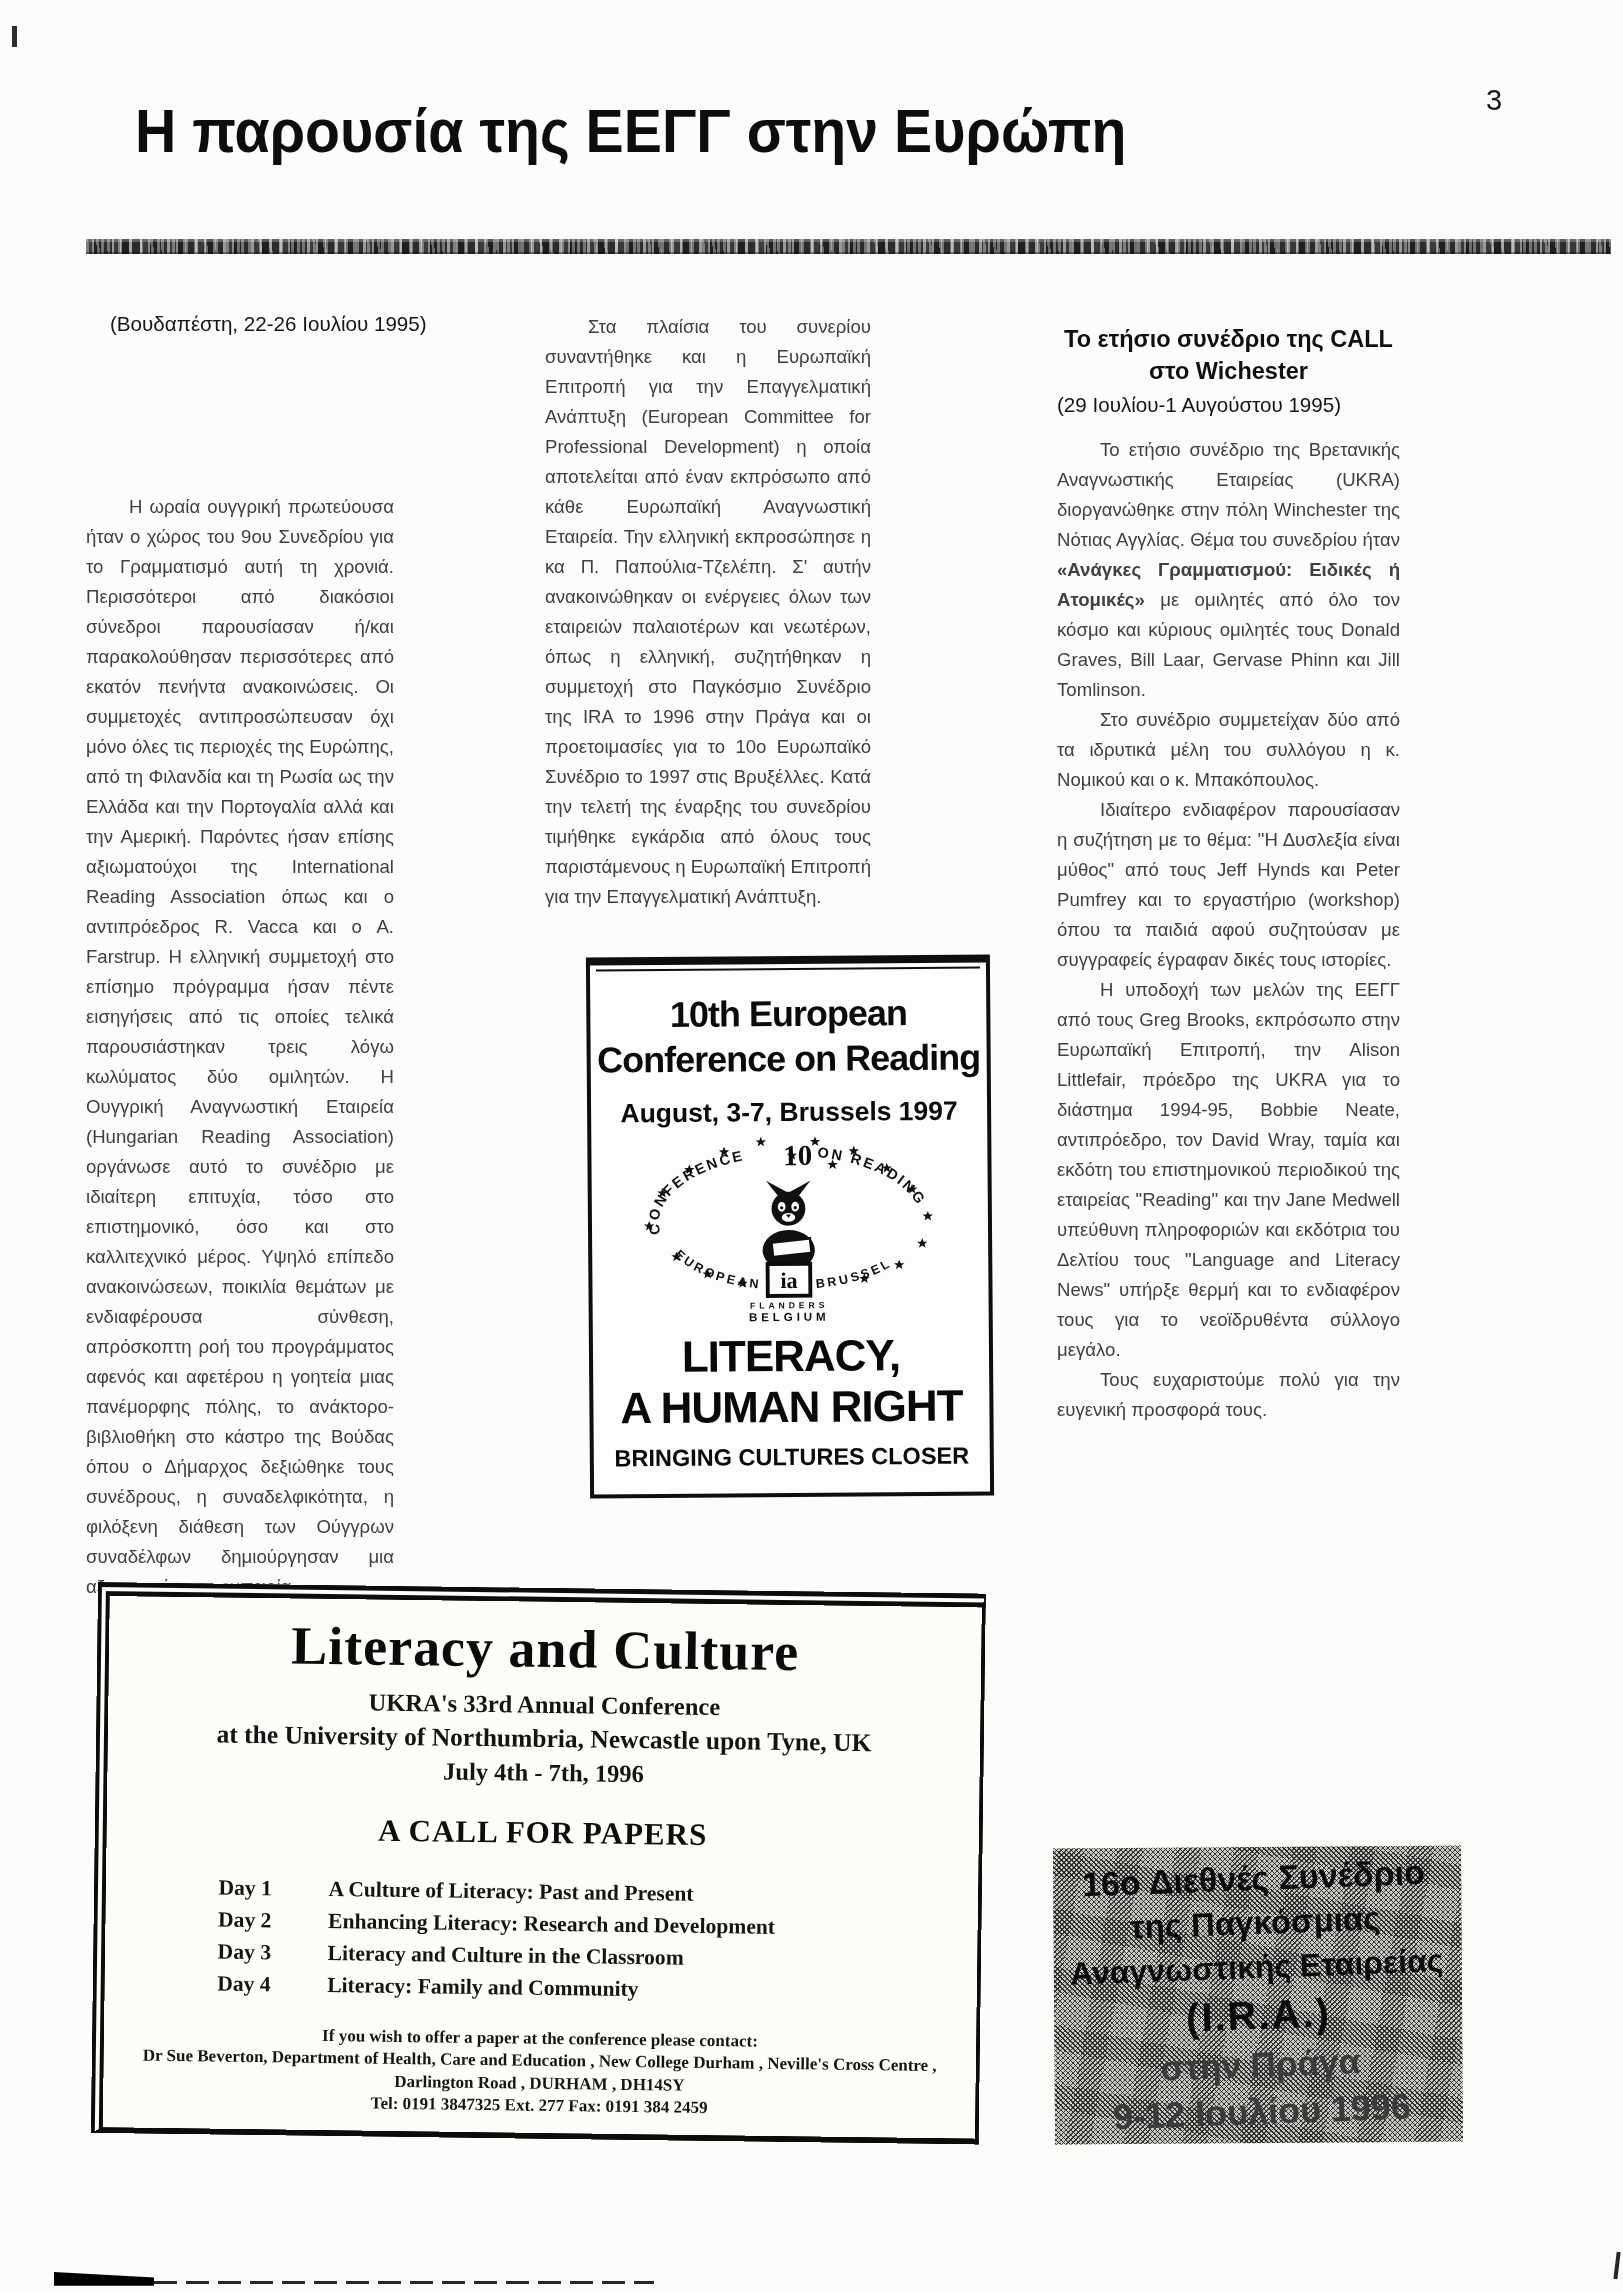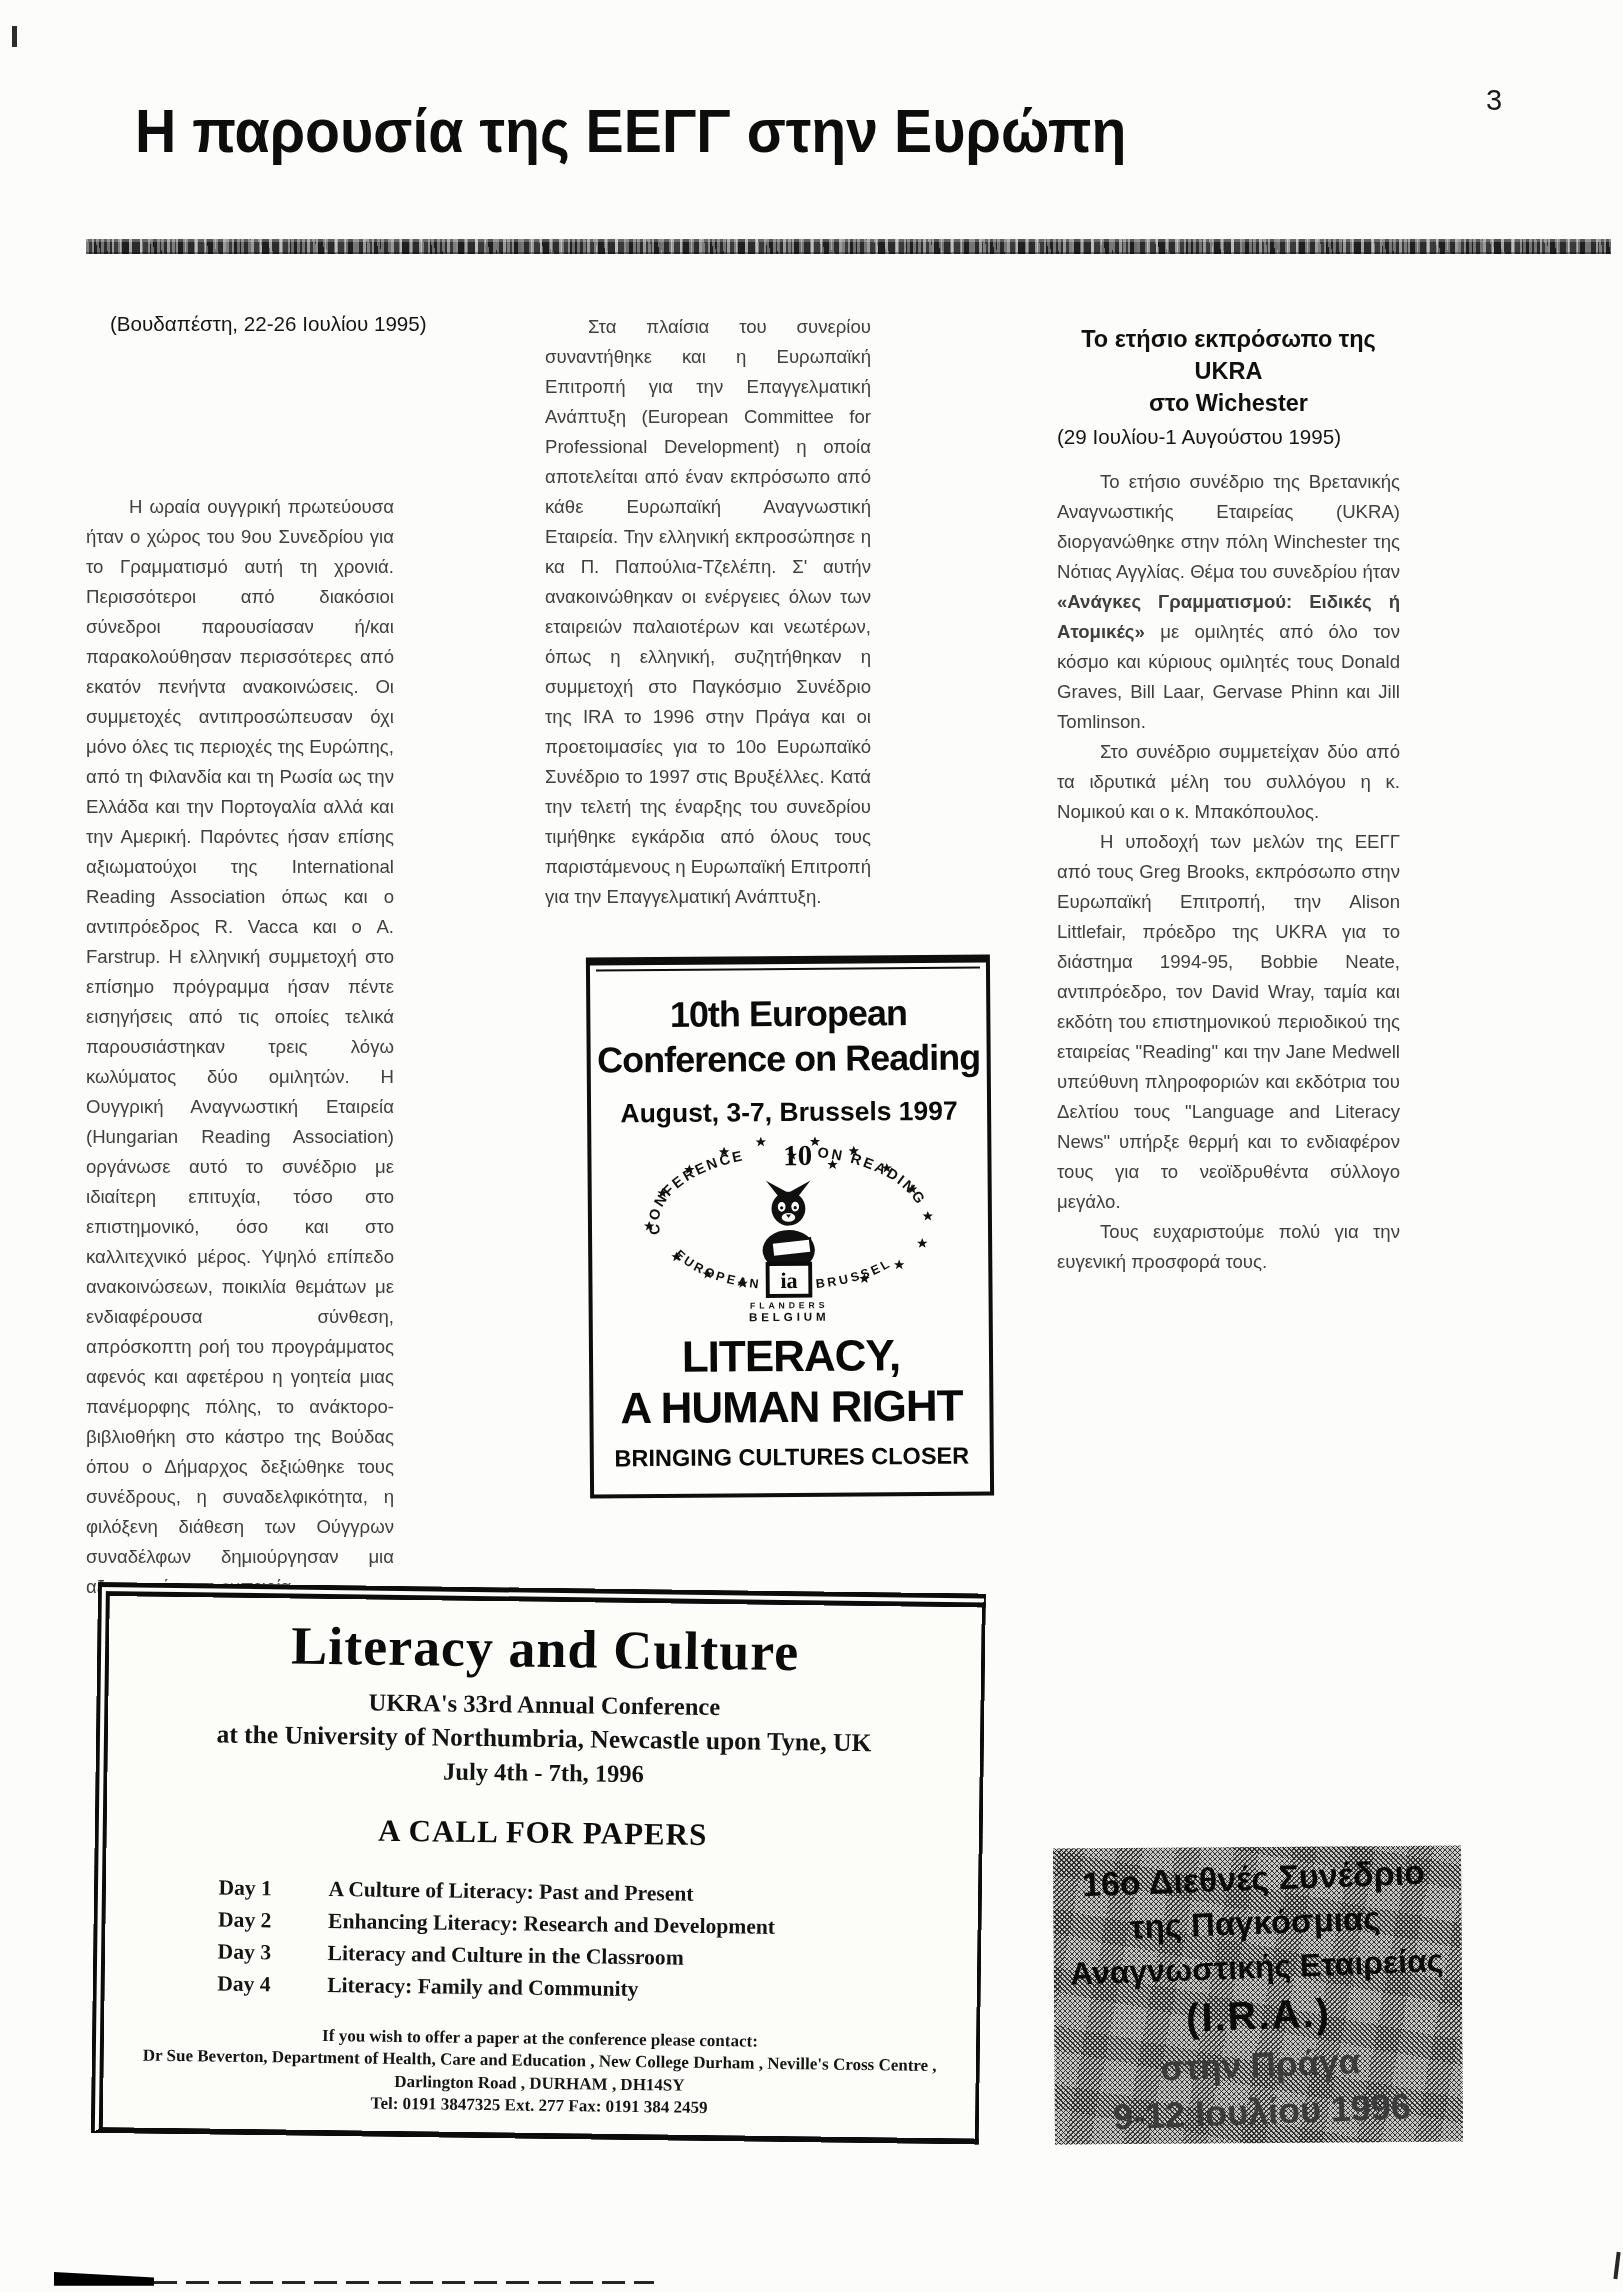--- a/index.html
+++ b/index.html
@@ -193,27 +193,28 @@
     <div class="ad-slogan">
       <div>LITERACY,</div>
       <div>A HUMAN RIGHT</div>
     </div>
     <div class="ad-bring">BRINGING CULTURES CLOSER</div>
   </div>
 </div>
 
 <section class="abs" id="col3">
   <h2 class="col-head">
-    <div>Το ετήσιο εκπρόσωπο της UKRA</div>
+    <div>Το ετήσιο συνέδριο της CALL</div>
     <div>στο Wichester</div>
   </h2>
   <div class="col-sub">(29 Ιουλίου-1 Αυγούστου 1995)</div>
   <div class="body-wrap">
     <p class="body-txt indent"><span>Το ετήσιο συνέδριο της Βρετανικής Αναγνωστικής Εταιρείας (UKRA) διοργανώθηκε στην πόλη Winchester της Νότιας Αγγλίας. Θέμα του συνεδρίου ήταν </span><b>«Ανάγκες Γραμματισμού: Ειδικές ή Ατομικές»</b><span> με ομιλητές από όλο τον κόσμο και κύριους ομιλητές τους Donald Graves, Bill Laar, Gervase Phinn και Jill Tomlinson.</span></p>
     <p class="body-txt indent">Στο συνέδριο συμμετείχαν δύο από τα ιδρυτικά μέλη του συλλόγου η κ. Νομικού και ο κ. Μπακόπουλος.</p>
+    <p class="body-txt indent">Ιδιαίτερο ενδιαφέρον παρουσίασαν η συζήτηση με το θέμα: "Η Δυσλεξία είναι μύθος" από τους Jeff Hynds και Peter Pumfrey και το εργαστήριο (workshop) όπου τα παιδιά αφού συζητούσαν με συγγραφείς έγραφαν δικές τους ιστορίες.</p>
     <p class="body-txt indent">Η υποδοχή των μελών της ΕΕΓΓ από τους Greg Brooks, εκπρόσωπο στην Ευρωπαϊκή Επιτροπή, την Alison Littlefair, πρόεδρο της UKRA για το διάστημα 1994-95, Bobbie Neate, αντιπρόεδρο, τον David Wray, ταμία και εκδότη του επιστημονικού περιοδικού της εταιρείας "Reading" και την Jane Medwell υπεύθυνη πληροφοριών και εκδότρια του Δελτίου τους "Language and Literacy News" υπήρξε θερμή και το ενδιαφέρον τους για το νεοϊδρυθέντα σύλλογο μεγάλο.</p>
     <p class="body-txt indent">Τους ευχαριστούμε πολύ για την ευγενική προσφορά τους.</p>
   </div>
 </section>
 
 <div class="abs" id="lit-box">
   <div id="lit-title">Literacy and Culture</div>
   <div class="lit-line lit-line1">UKRA's 33rd Annual Conference</div>
   <div class="lit-line lit-line2">at the University of Northumbria, Newcastle upon Tyne, UK</div>
   <div class="lit-line lit-line3">July 4th - 7th, 1996</div>

